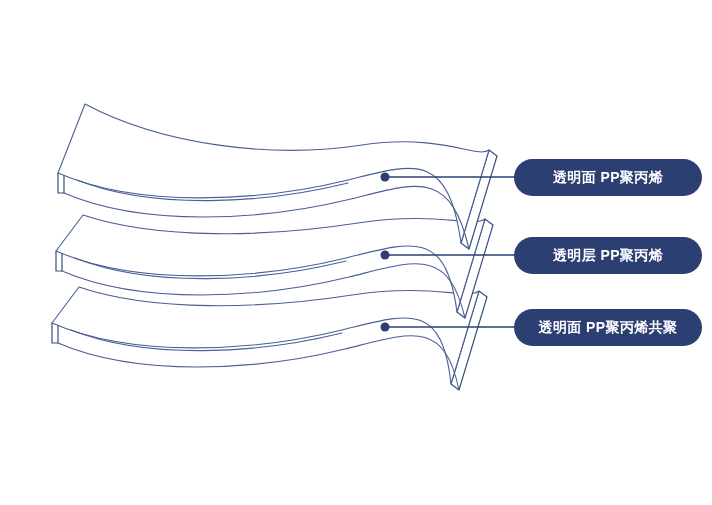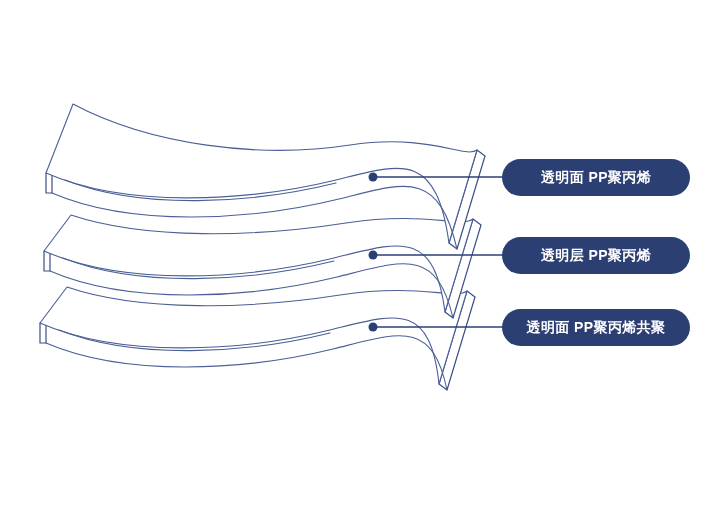--- a/index.html
+++ b/index.html
@@ -9,21 +9,21 @@
   }
   body {
     width: 712px;
     height: 505px;
     position: relative;
     overflow: hidden;
     font-family: "Liberation Sans", "DejaVu Sans", sans-serif;
   }
   #diagram-root {
     position: absolute;
-    left: 0;
+    left: 12px;
     top: 0;
     width: 617px;
     height: 505px;
   }
   #diagram-svg {
     position: absolute;
     left: 0;
     top: 0;
     width: 712px;
     height: 505px;

